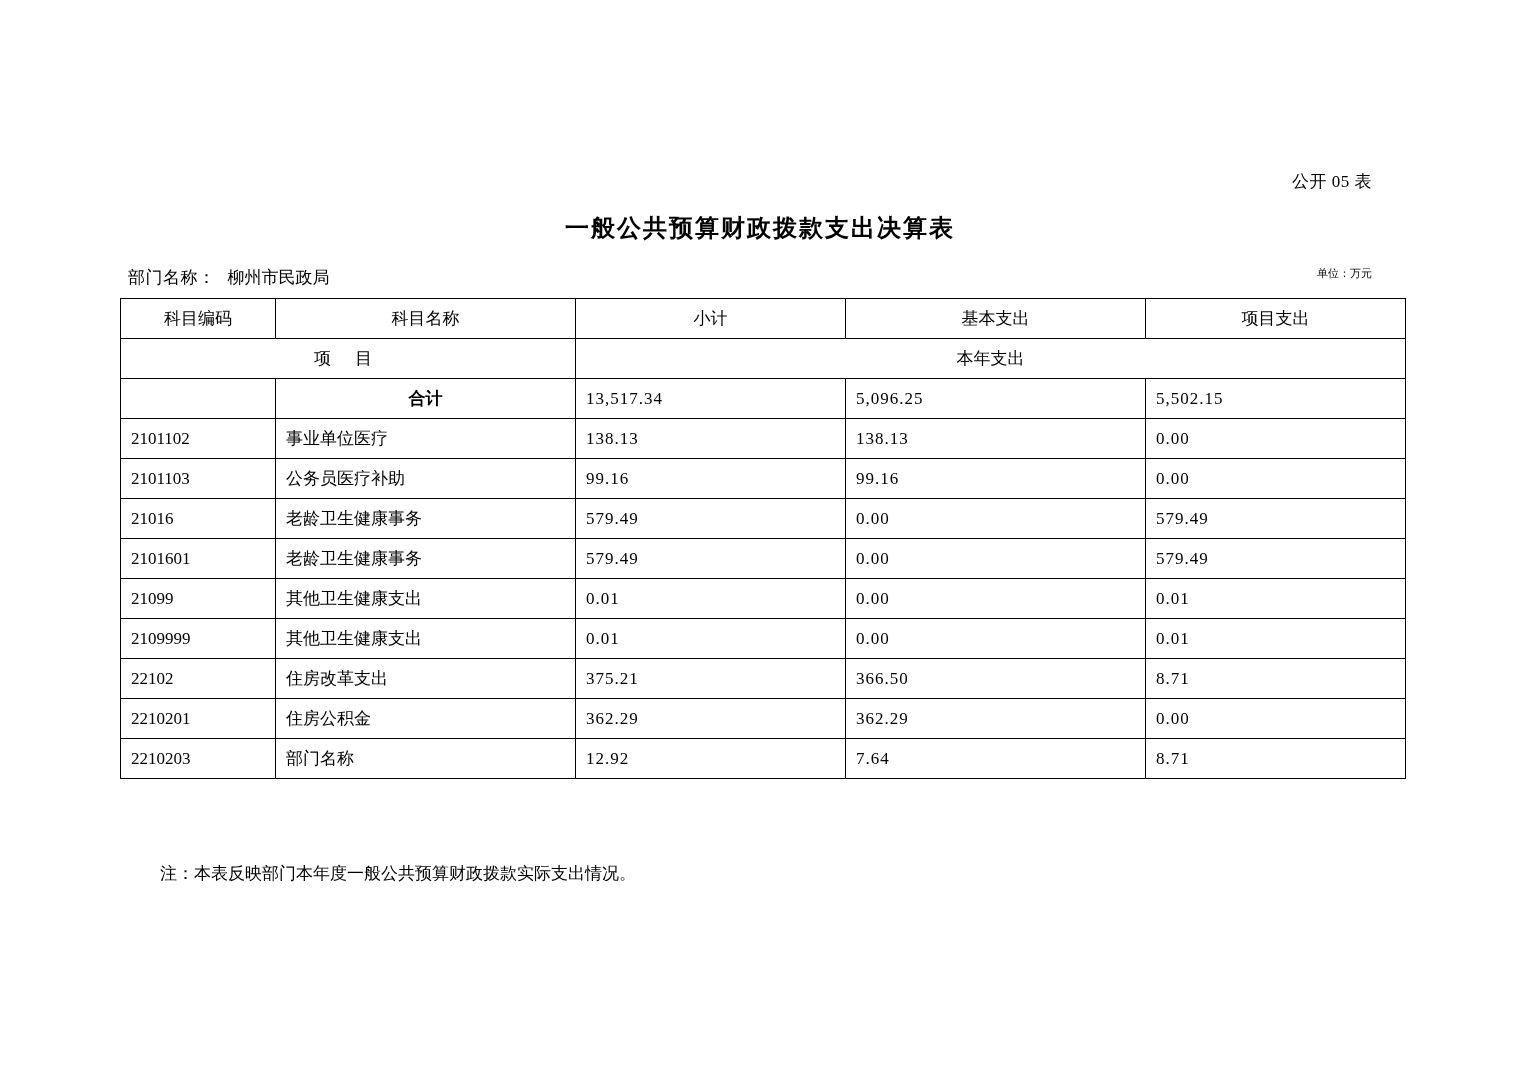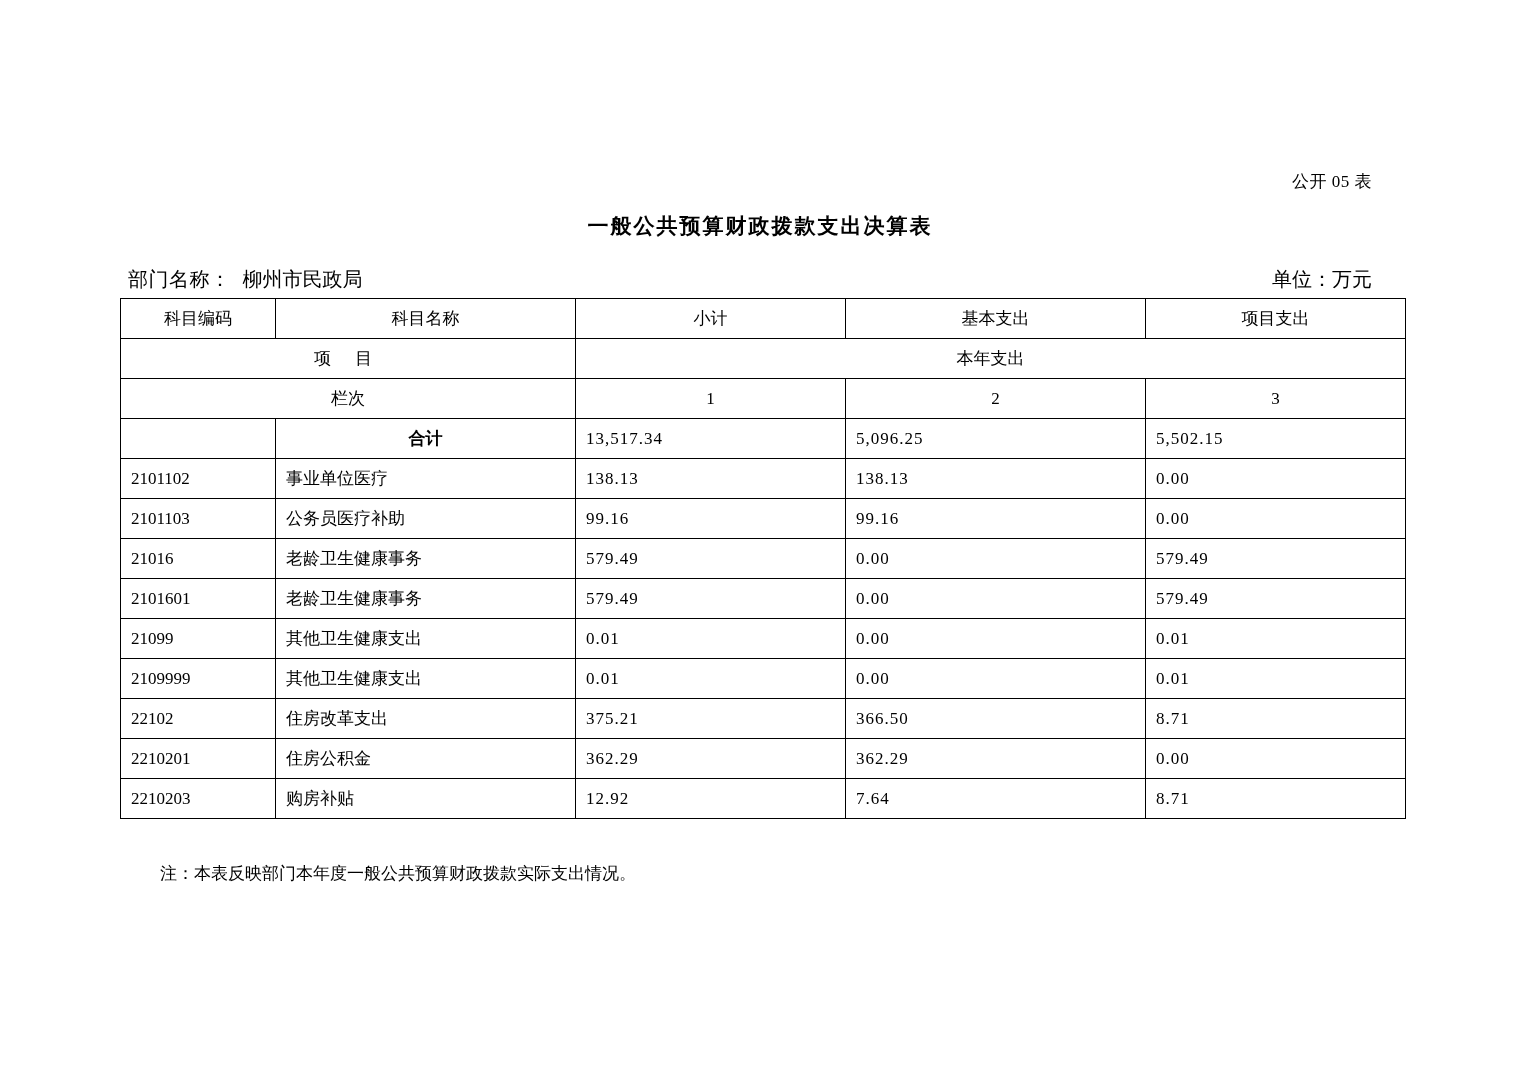--- a/index.html
+++ b/index.html
@@ -27,42 +27,42 @@
     right: 120px;
     font-size: 17px;
     letter-spacing: 0.5px;
   }
   .doc-title {
     position: absolute;
     top: 212px;
     left: 0;
     width: 1520px;
     text-align: center;
-    font-size: 21px;
+    font-size: 24px;
     font-weight: bold;
     letter-spacing: 2px;
     font-family: "Liberation Sans", "DejaVu Sans", sans-serif;
   }
   .dept-line {
     position: absolute;
     top: 266px;
     left: 128px;
-    font-size: 20px;
+    font-size: 17px;
   }
   .dept-line .dept-label {
     letter-spacing: 0.5px;
   }
   .dept-line .dept-value {
     margin-left: 12px;
   }
   .unit-line {
     position: absolute;
     top: 266px;
     right: 120px;
-    font-size: 20px;
+    font-size: 11px;
   }
   table.main {
     position: absolute;
     top: 298px;
     left: 120px;
     width: 1285px;
     border-collapse: collapse;
     table-layout: fixed;
   }
   table.main td {
@@ -121,26 +121,20 @@
         <td class="center">科目名称</td>
         <td class="center">小计</td>
         <td class="center">基本支出</td>
         <td class="center">项目支出</td>
       </tr>
       <tr>
         <td colspan="2" class="hdr-item">项        目</td>
         <td colspan="3" class="center">本年支出</td>
       </tr>
       <tr>
-        <td colspan="2" class="center">栏次</td>
-        <td class="center">1</td>
-        <td class="center">2</td>
-        <td class="center">3</td>
-      </tr>
-      <tr>
         <td class="left"></td>
         <td class="total-label">合计</td>
         <td class="right num">13,517.34</td>
         <td class="right num">5,096.25</td>
         <td class="right num">5,502.15</td>
       </tr>
 
       <tr>
         <td class="left">2101102</td>
         <td class="left">事业单位医疗</td>
@@ -192,21 +186,21 @@
       </tr>
       <tr>
         <td class="left">2210201</td>
         <td class="left">住房公积金</td>
         <td class="right num">362.29</td>
         <td class="right num">362.29</td>
         <td class="right num">0.00</td>
       </tr>
       <tr>
         <td class="left">2210203</td>
-        <td class="left">购房补贴</td>
+        <td class="left">部门名称</td>
         <td class="right num">12.92</td>
         <td class="right num">7.64</td>
         <td class="right num">8.71</td>
       </tr>
     </tbody>
   </table>
 
   <div class="note">注：本表反映部门本年度一般公共预算财政拨款实际支出情况。</div>
 
 </div>

